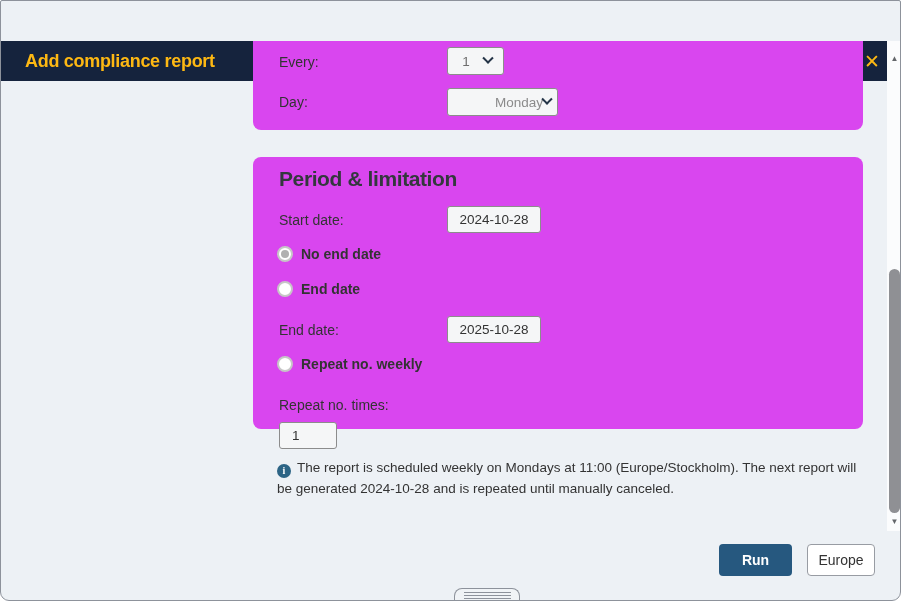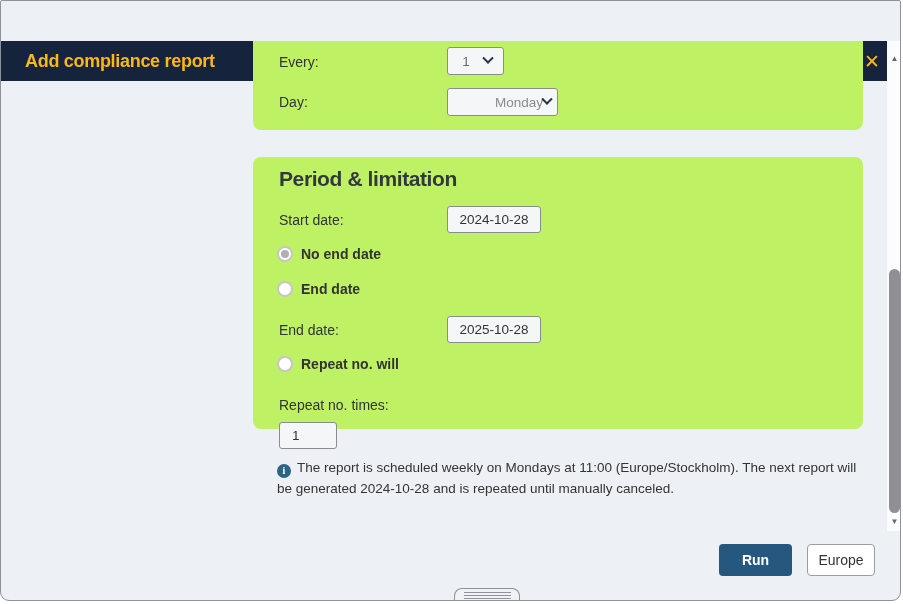--- a/index.html
+++ b/index.html
@@ -6,21 +6,21 @@
   html,body { width:903px; height:604px; background:#ffffff;
     font-family:"Liberation Sans","DejaVu Sans",sans-serif; }
   .modal { position:absolute; left:0; top:0; width:901px; height:601px;
     border:1px solid #8d929b; border-radius:2px 2px 9px 9px;
     background:#edf1f5; overflow:hidden; }
   .header { position:absolute; left:0; top:0; right:0; height:40px;
     background:#15233d; display:flex; align-items:center; padding:0 16px 0 24px;margin-top:40px; }
   .title { color:#fdb813; font-size:18px; font-weight:bold; letter-spacing:-0.3px; }
   .close { margin-left:auto; color:#fdb813; font-size:19px; font-weight:600;
     cursor:pointer; line-height:1; padding:2px 4px; }
-  .card { position:absolute; left:252px; width:610px; background:#bef264; }
+  .card { position:absolute; left:252px; width:610px; background:#d946ef; }
   .card1 { top:40px; height:89px; border-radius:0 0 8px 8px; }
   .card2 { top:156px; height:272px; border-radius:8px; }
   .lbl { position:absolute; font-size:14px; color:#333; }
   .select { position:absolute; height:28px; background:#f5f6f7;
     border:1px solid #8c8c8c; border-radius:3px; display:flex; align-items:center;
     cursor:pointer; font-size:13.5px; }
   .select .val { flex:1; text-align:center; }
   .chev { width:8px; height:8px; border-right:2px solid #243447;
     border-bottom:2px solid #243447; transform:rotate(45deg) translate(-2px,-2px);
     margin-right:11px; flex:none; }
@@ -99,21 +99,21 @@
     <div class="radio-row" style="top:124px;">
       <span class="radio"></span>
       <span class="rlabel">End date</span>
     </div>
 
     <div class="lbl" style="left:26px; top:165px;text-align:center;">End date:</div>
     <input class="input center" style="left: 194px; top: 159px;" value="2025-10-28">
 
     <div class="radio-row" style="top:199px;">
       <span class="radio"></span>
-      <span class="rlabel">Repeat no. will</span>
+      <span class="rlabel">Repeat no. weekly</span>
     </div>
 
     <div class="lbl" style="left:26px; top:240px;">Repeat no. times:</div>
     <input class="input" style="left: 26px; top: 265px; width: 58px; padding-left: 12px;" value="1">
 
     <div class="info-row">
       <span class="info-ic">i</span><span class="info-txt">The report is scheduled weekly on Mondays at 11:00 (Europe/Stockholm). The next report will be generated 2024-10-28 and is repeated until manually canceled.</span>
     </div>
   </div>
 

